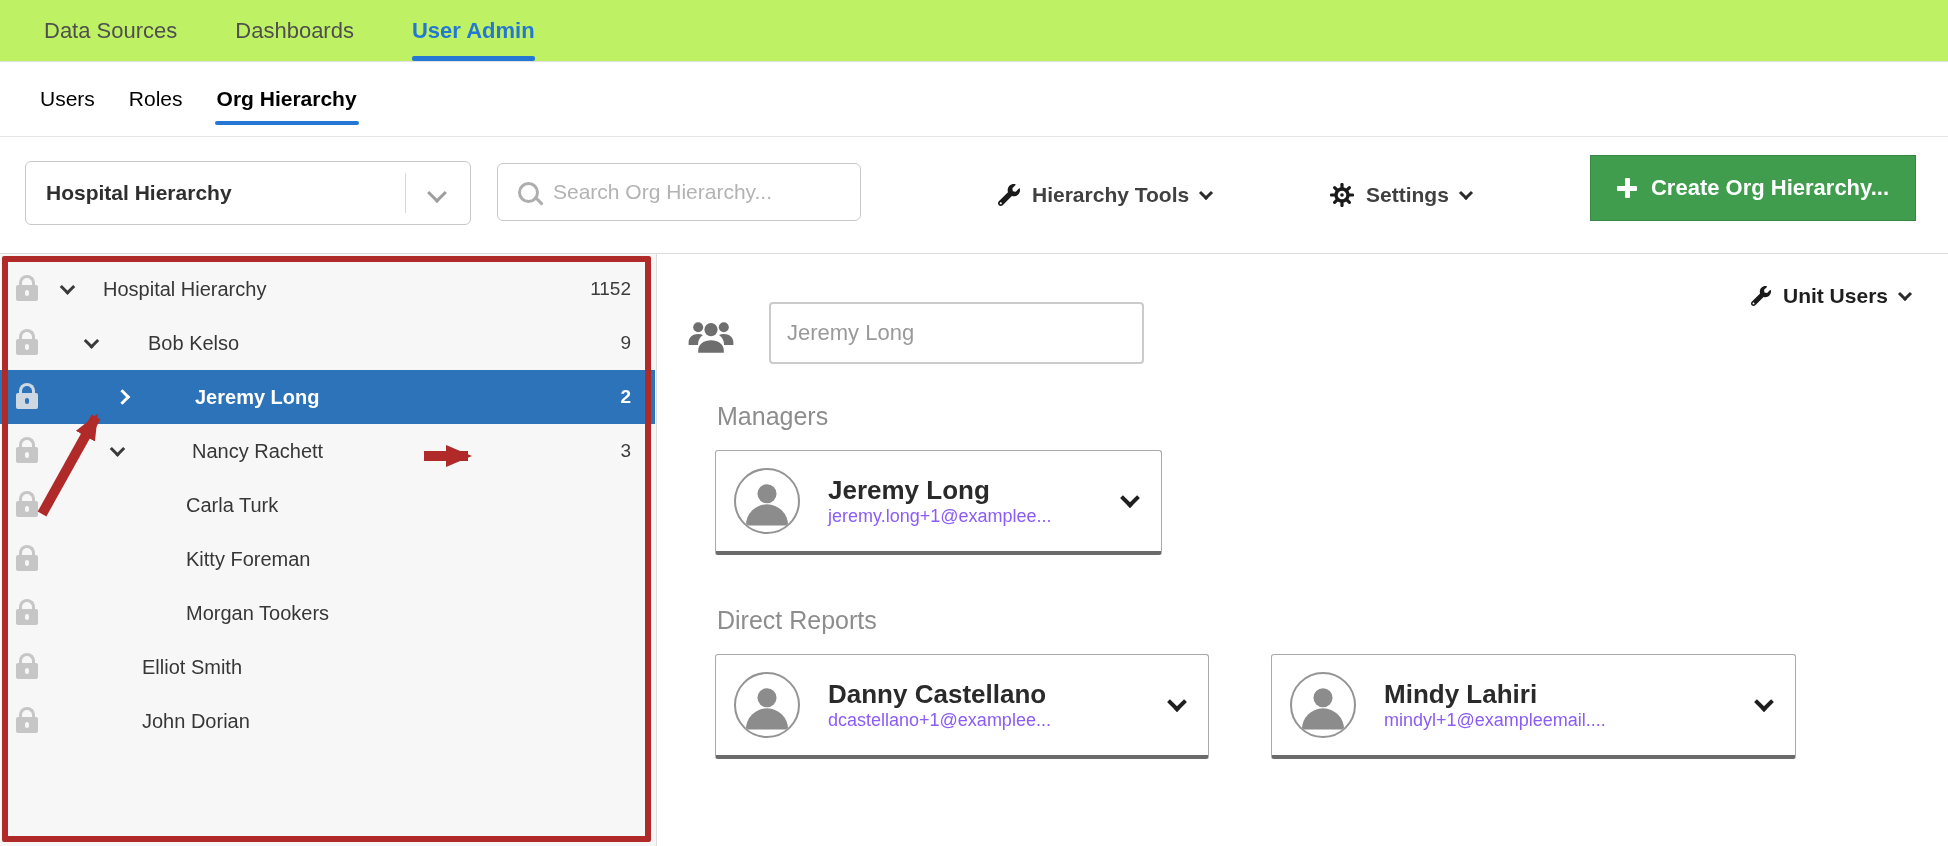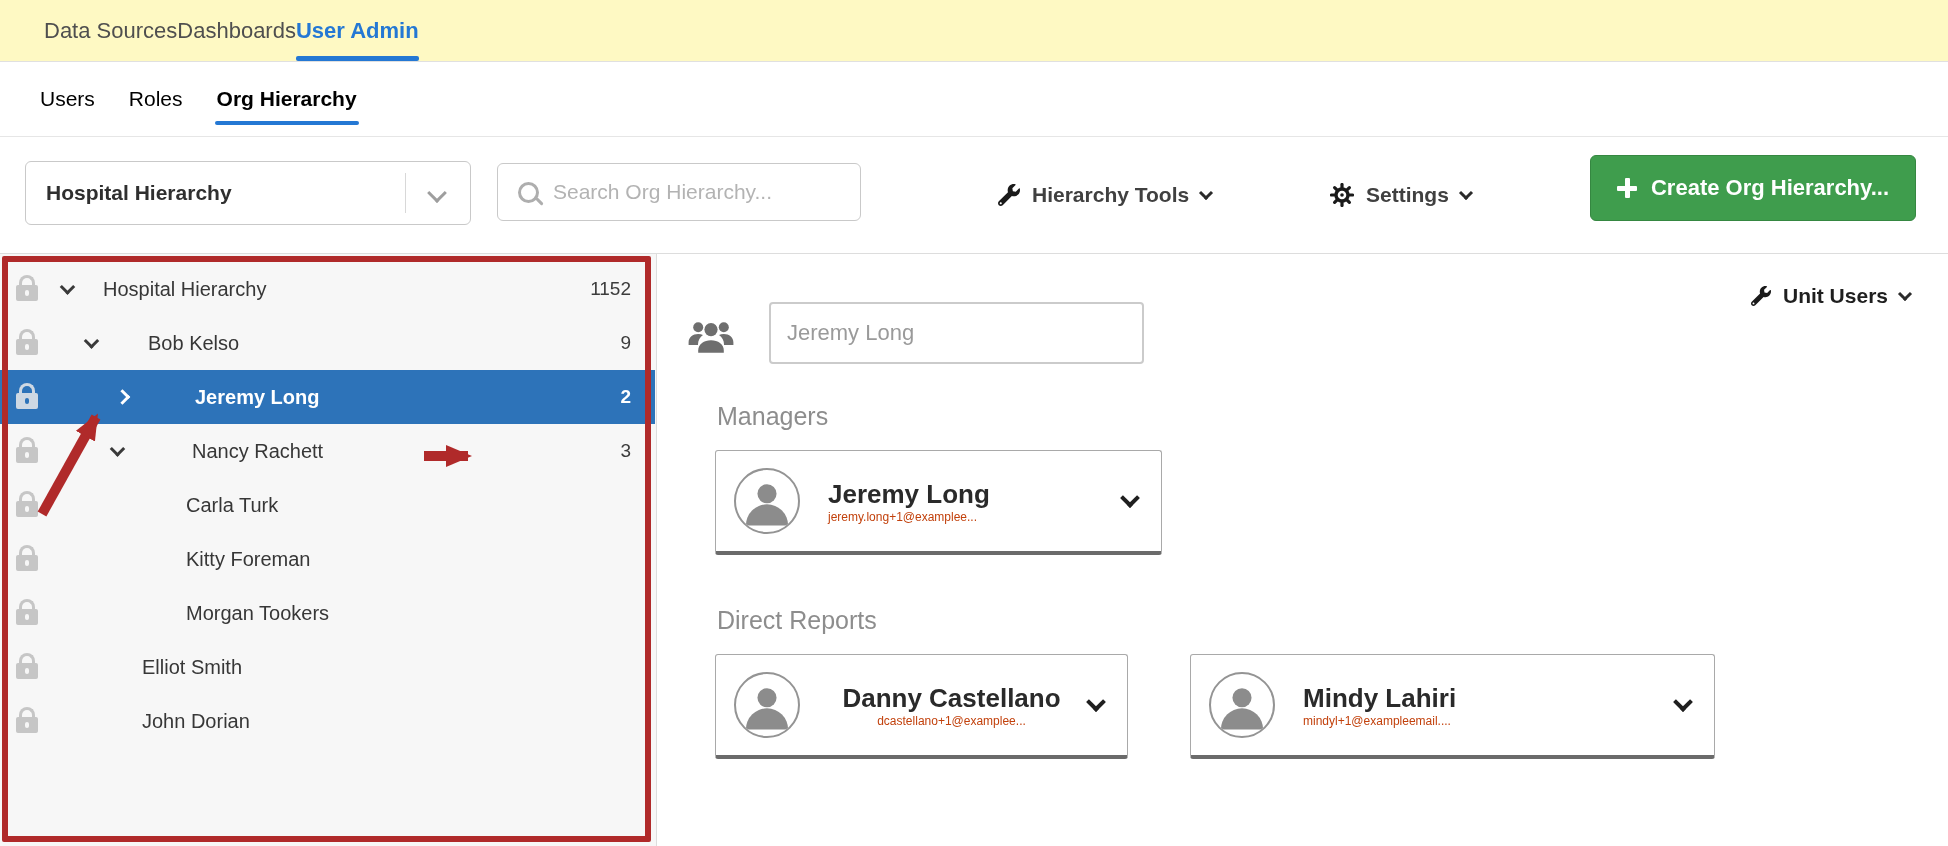--- a/index.html
+++ b/index.html
@@ -1,21 +1,21 @@
 <!DOCTYPE html>
 <html><head>
 <meta charset="utf-8">
 <style>
   html,body{margin:0;padding:0;background:#fff;}
   .app{position:relative;width:1948px;height:846px;overflow:hidden;
        font-family:"Liberation Sans", sans-serif;background:#fff;}
 
   
-  .topnav{position:relative;height:62px;background:#fef9c3;border-bottom:1px solid #e0e0e0;
-          display:flex;align-items:stretch;padding-left:44px;box-sizing:border-box;}
+  .topnav{position:relative;height:62px;background:#bef264;border-bottom:1px solid #e0e0e0;
+          display:flex;align-items:stretch;gap:58px;padding-left:44px;box-sizing:border-box;}
   .tab{position:relative;display:flex;align-items:center;font-size:22px;color:#4f4f4f;cursor:pointer;}
   .tab.active{color:#2478d4;font-weight:bold;}
   .tab.active::after{content:"";position:absolute;left:0;right:0;bottom:0;height:5px;background:#2478d4;border-radius:2px;}
 
   
   .subnav{position:relative;height:75px;background:#fff;border-bottom:1px solid #e6e6e6;
           display:flex;align-items:center;gap:30px;padding-left:38px;box-sizing:border-box;}
   .stab{position:relative;display:flex;align-items:center;height:100%;font-size:21px;color:#000000;cursor:pointer;padding:0 2px;}
   .stab.active{color:#000000;font-weight:bold;}
   .stab.active::after{content:"";position:absolute;left:0;right:0;bottom:11px;height:4px;background:#2478d4;border-radius:2px;}
@@ -31,21 +31,21 @@
              background:#fff;display:flex;align-items:center;box-sizing:border-box;padding-left:20px;}
   .mag{width:15px;height:15px;border:3px solid #aeaeae;border-radius:50%;position:relative;display:inline-block;flex:none;}
   .mag::after{content:"";position:absolute;width:9px;height:3px;background:#aeaeae;border-radius:2px;
               transform:rotate(45deg);right:-8px;bottom:-3px;}
   .searchbox input{border:none;outline:none;flex:1;margin-left:12px;font-size:21px;color:#555;
                    font-family:"Liberation Sans", sans-serif;background:transparent;}
   .searchbox input::placeholder{color:#b3b3b3;}
   .toolgroup{position:absolute;top:0;height:116px;display:flex;align-items:center;gap:12px;cursor:pointer;}
   .toolgroup .lbl{font-size:21px;font-weight:bold;color:#404040;}
   .icon-svg{display:block;}
-  .createbtn{position:absolute;right:32px;top:18px;height:66px;background:#3f9d4d;border:1px solid #358741;border-radius:6px;
+  .createbtn{position:absolute;right:32px;top:18px;height:66px;background:#3f9d4d;border:1px solid #358741;border-radius:0;
              display:flex;align-items:center;gap:14px;padding:0 26px;cursor:pointer;box-sizing:border-box;}
   .createbtn .lbl{color:#fff;font-size:22px;font-weight:bold;}
   .plus{width:20px;height:20px;position:relative;display:inline-block;flex:none;}
   .plus::before{content:"";position:absolute;left:8px;top:0;width:5px;height:20px;background:#fff;border-radius:1px;}
   .plus::after{content:"";position:absolute;left:0;top:8px;width:20px;height:5px;background:#fff;border-radius:1px;}
 
   
   .cv{display:inline-block;width:11px;height:11px;border:0 solid #2b2b2b;box-sizing:border-box;}
   .cv-down{border-left-width:3px;border-bottom-width:3px;transform:rotate(-45deg);}
   .cv-right{border-top-width:3px;border-right-width:3px;transform:rotate(45deg);}
@@ -90,21 +90,21 @@
   .unittools{position:absolute;right:38px;top:30px;display:flex;align-items:center;gap:12px;cursor:pointer;}
   .unittools .lbl{font-size:21px;font-weight:bold;color:#1f1f1f;}
   .sectitle{position:absolute;font-size:25px;color:#8d8d8d;}
   .cardrow{position:absolute;display:flex;gap:62px;}
   .pcard{position:relative;height:105px;background:#fff;border:1px solid #a9a9a9;border-bottom:4px solid #6b6b6b;
          border-radius:3px;display:flex;align-items:center;padding:0 18px;box-sizing:border-box;cursor:pointer;}
   .avatar{width:66px;height:66px;border:2px solid #949494;border-radius:50%;overflow:hidden;background:#fff;
           flex:none;box-sizing:border-box;}
   .pinfo{margin-left:28px;flex:1;min-width:0;}
   .pname{font-size:26px;font-weight:bold;color:#2a2a2a;white-space:nowrap;}
-  .pemail{font-size:12px;color:#c2410c;white-space:nowrap;}
+  .pemail{font-size:18px;color:#8b5cf6;white-space:nowrap;}
   .pcard .cv{flex:none;margin:0 6px 6px 14px;border-color:#1f1f1f;width:14px;height:14px;
              border-left-width:0;border-top-width:0;border-right-width:4px;border-bottom-width:4px;transform:rotate(45deg);}
 </style>
 </head>
 <body>
 
 <div class="app">
 
   <div class="topnav">
     <div class="tab">Data Sources</div>
@@ -275,21 +275,21 @@
             <div class="pname">Jeremy Long</div>
             <div class="pemail">jeremy.long+1@examplee...</div>
           </div>
           <span class="cv"></span>
         </div>
       </div>
 
       <div class="sectitle" style="left:60px;top:352px;">Direct Reports</div>
 
       <div class="cardrow" style="left:58px;top:400px;">
-        <div class="pcard" style="width:413px;text-align:center;">
+        <div class="pcard" style="width:494px;">
           <div class="avatar">
             <svg viewBox="0 0 24 24" width="100%" height="100%">
               <circle cx="12" cy="9.2" r="3.7" fill="#8c8c8c"></circle>
               <path d="M3.8 21.5a8.2 8.2 0 0 1 16.4 0z" fill="#8c8c8c"></path>
             </svg>
           </div>
           <div class="pinfo">
             <div class="pname">Danny Castellano</div>
             <div class="pemail">dcastellano+1@examplee...</div>
           </div>

